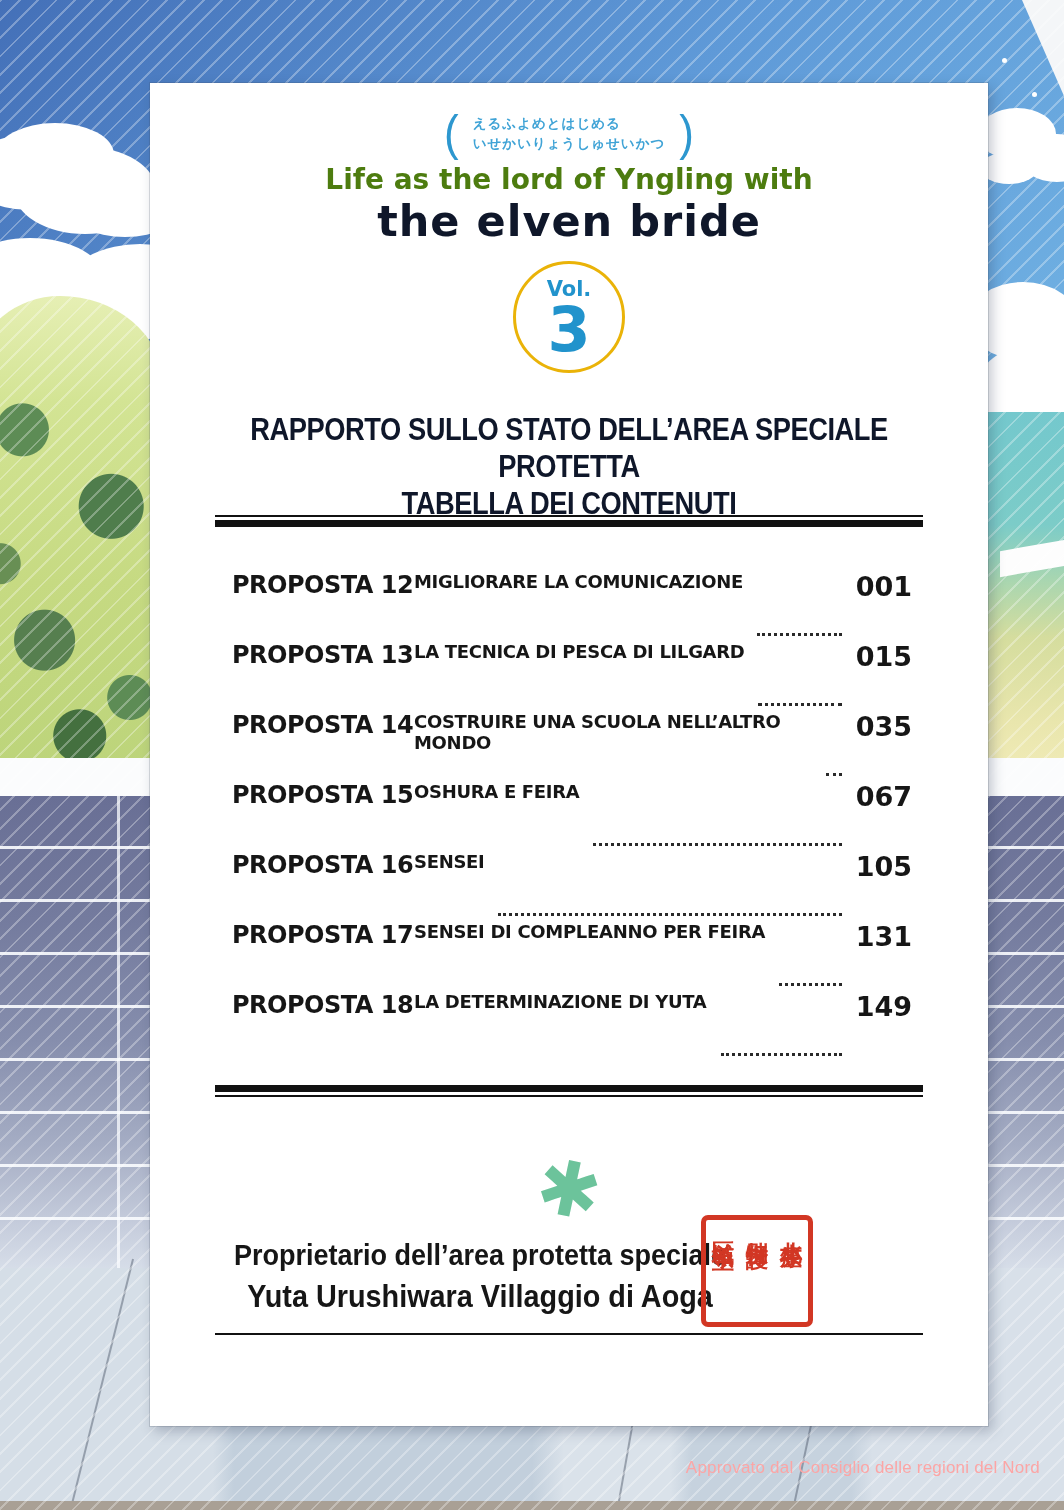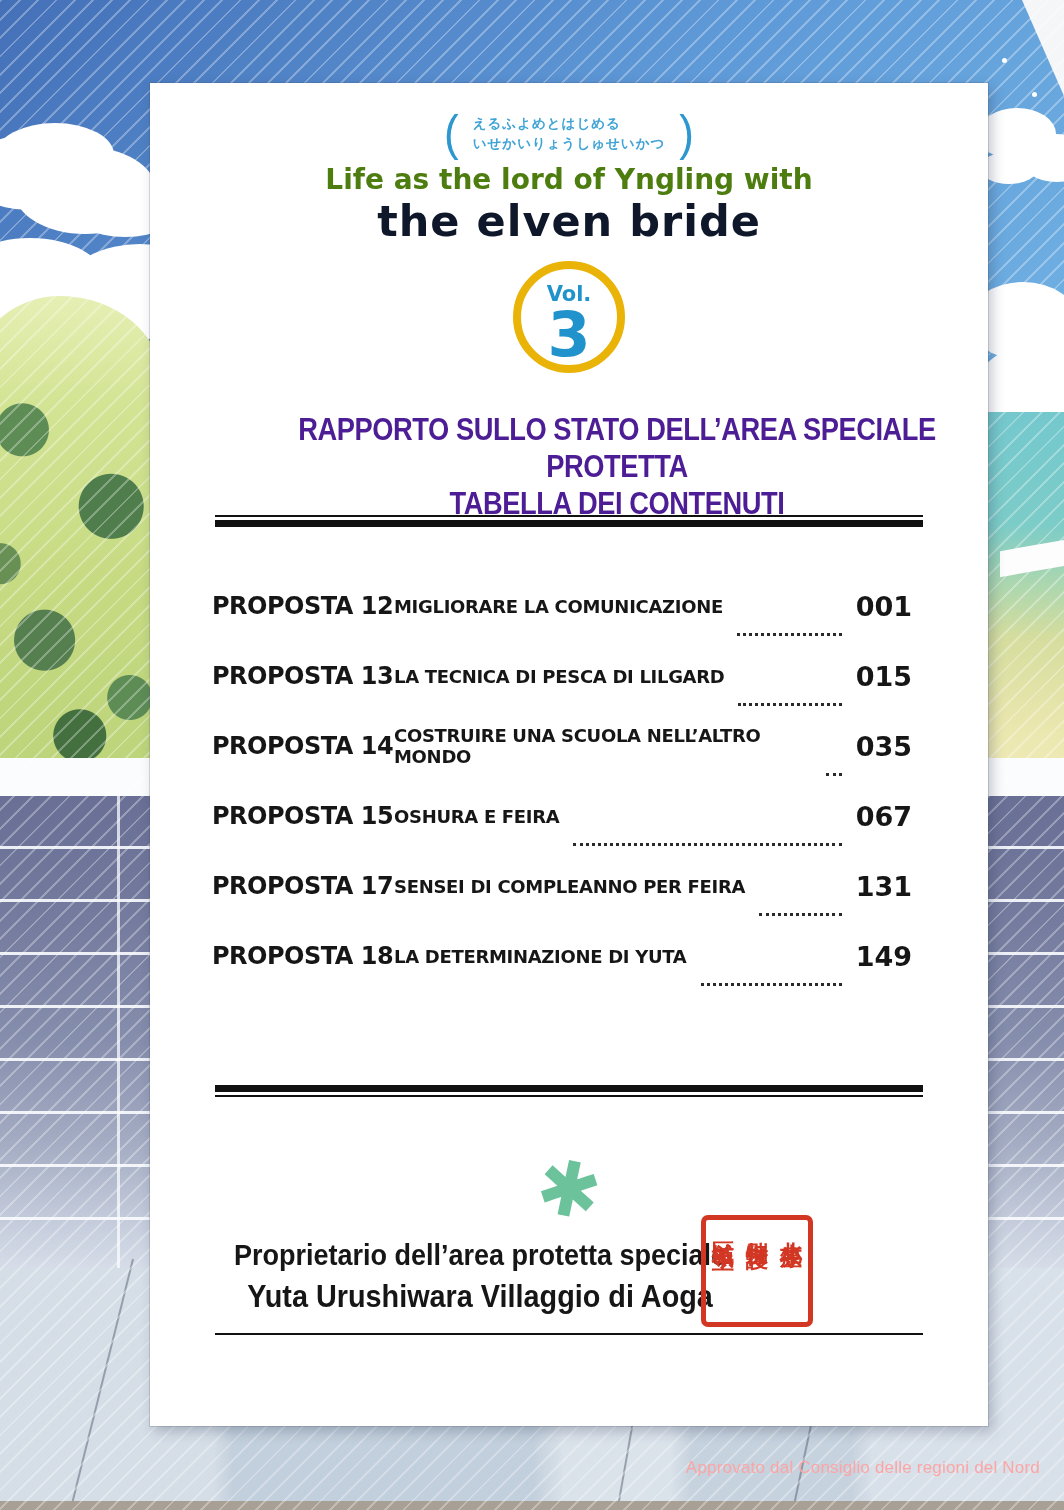--- a/index.html
+++ b/index.html
@@ -80,35 +80,35 @@
   .title-line1 {
     position:absolute; top:80px; left:0; width:100%; text-align:center;
     font-family:"DejaVu Sans", sans-serif; font-weight:bold; font-size:28px; color:#4d7c0f;
   }
   .title-line2 {
     position:absolute; top:113px; left:0; width:100%; text-align:center;
     font-family:"DejaVu Sans", sans-serif; font-weight:bold; font-size:43px; color:#0f172a; letter-spacing:1px;
   }
   .vol-circle {
     position:absolute; top:178px; left:calc(50% - 56px); width:112px; height:112px;
-    border:8px solid #eab308; border-radius:50%; text-align:center; box-sizing:border-box;
+    border:3px solid #eab308; border-radius:50%; text-align:center; box-sizing:border-box;
   }
   .vol-label { margin-top:13px; font-family:"DejaVu Sans", sans-serif; font-weight:bold; font-size:21px; color:#2193cc; }
   .vol-number { font-family:"DejaVu Sans", sans-serif; font-weight:bold; font-size:62px; line-height:0.95; color:#2193cc; }
   .report-heading {
-    position:absolute; top:328px; left:0; width:100%; text-align:center; color:#4c1d95;padding-left:48px;
+    position:absolute; top:328px; left:0; width:100%; text-align:center; color:#0f172a;
   }
   .report-heading .hline { display:block; font-weight:bold; font-size:31px; line-height:1.2;
     transform:scaleX(0.88); transform-origin:center; letter-spacing:-0.5px; }
   .rule { position:absolute; left:65px; width:708px; box-sizing:border-box; }
   .rule-thin-thick { top:432px; height:12px; border-top:2px solid #111; border-bottom:7px solid #111; }
   .rule-thick-thin { top:1002px; height:12px; border-top:7px solid #111; border-bottom:2px solid #111; }
   .rule-single { top:1250px; height:0; border-top:2px solid #111; }
   .toc { position:absolute; top:488px; left:62px; width:700px; }
-  .toc-row { display:flex; align-items:center; height:70px; color:#161616; }
+  .toc-row { display:flex; align-items:flex-start; height:70px; color:#161616;margin-left:20px; }
   .toc-label { width:182px; flex:0 0 182px; font-family:"DejaVu Sans", sans-serif;
     font-weight:bold; font-size:24px; letter-spacing:-0.5px; }
   .toc-title { font-family:"DejaVu Sans", sans-serif; font-weight:bold; font-size:18px; letter-spacing:-0.3px; }
   .toc-leader { flex:1 1 auto; min-width:16px; border-bottom:3px dotted #2a2a2a;
     margin:0 10px 5px 14px; align-self:flex-end; height:0; }
   .toc-page { flex:0 0 60px; text-align:right; font-family:"DejaVu Sans", sans-serif;
     font-weight:bold; font-size:27px; }
   .asterisk {
     position:absolute; top:1062px; left:calc(50% - 40px); width:80px; text-align:center;
     font-size:76px; color:#6cc39b; transform:rotate(12deg); font-family:"DejaVu Sans", sans-serif;
@@ -203,20 +203,26 @@
         <span class="toc-leader"></span>
         <span class="toc-page">035</span>
       </div>
       <div class="toc-row">
         <span class="toc-label">PROPOSTA 15</span>
         <span class="toc-title">OSHURA E FEIRA</span>
         <span class="toc-leader"></span>
         <span class="toc-page">067</span>
       </div>
       <div class="toc-row">
+        <span class="toc-label">PROPOSTA 16</span>
+        <span class="toc-title">SENSEI</span>
+        <span class="toc-leader"></span>
+        <span class="toc-page">105</span>
+      </div>
+      <div class="toc-row">
         <span class="toc-label">PROPOSTA 17</span>
         <span class="toc-title">SENSEI DI COMPLEANNO PER FEIRA</span>
         <span class="toc-leader"></span>
         <span class="toc-page">131</span>
       </div>
       <div class="toc-row">
         <span class="toc-label">PROPOSTA 18</span>
         <span class="toc-title">LA DETERMINAZIONE DI YUTA</span>
         <span class="toc-leader"></span>
         <span class="toc-page">149</span>

